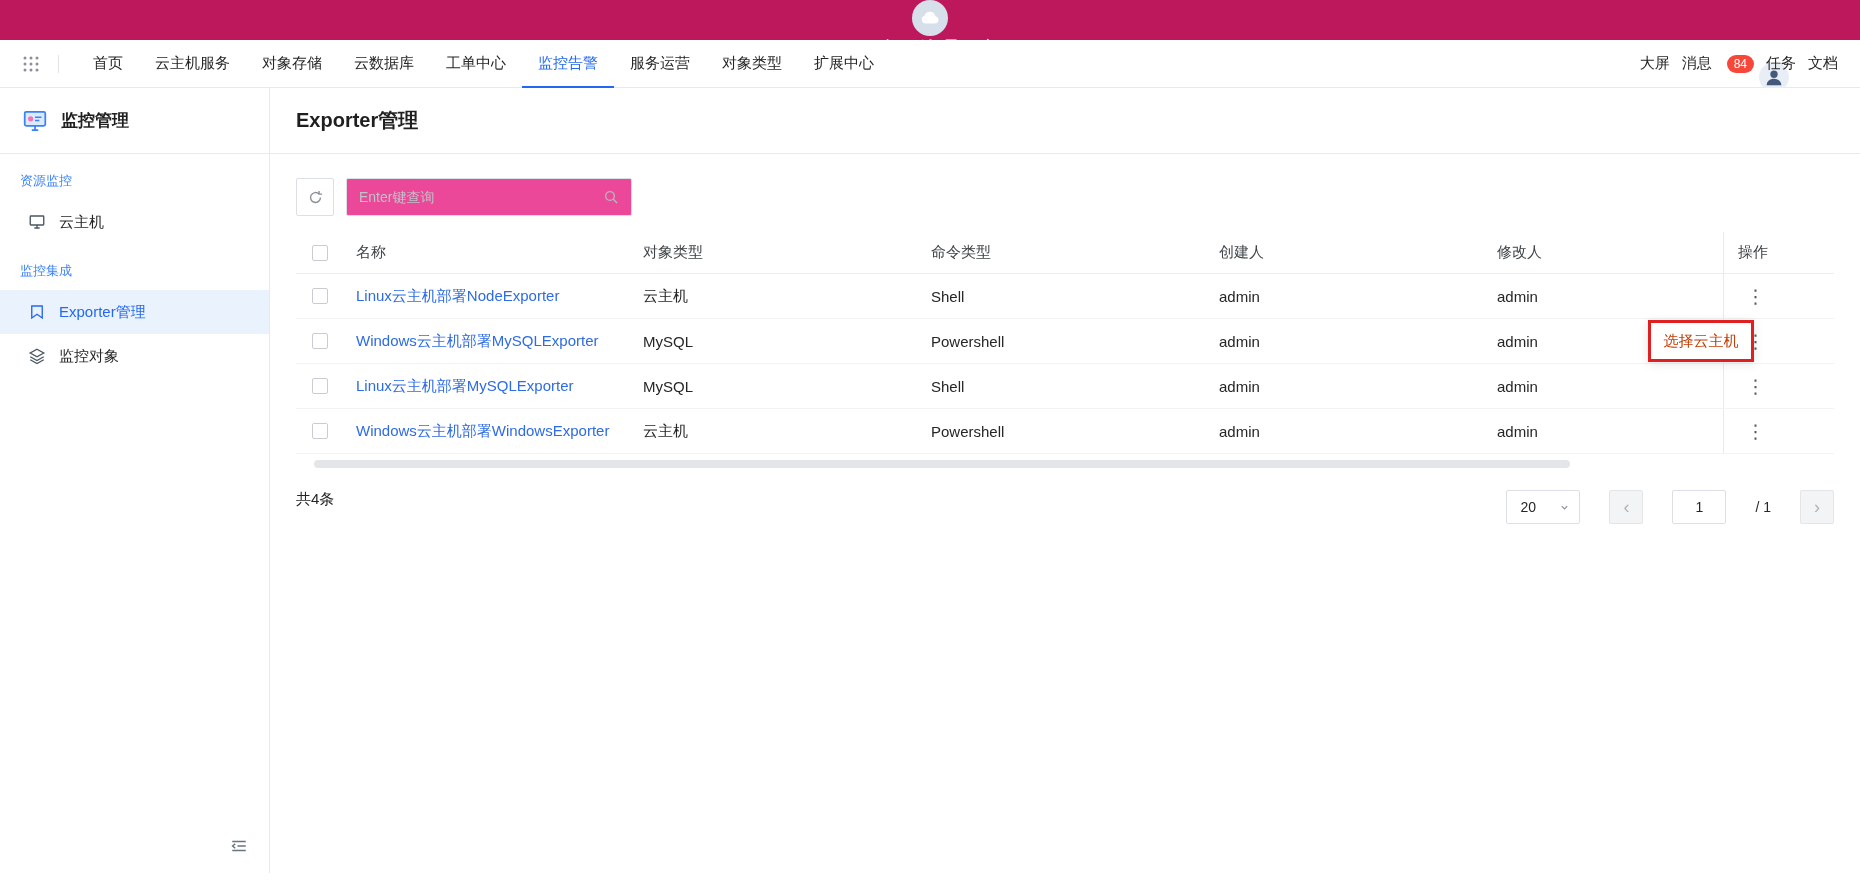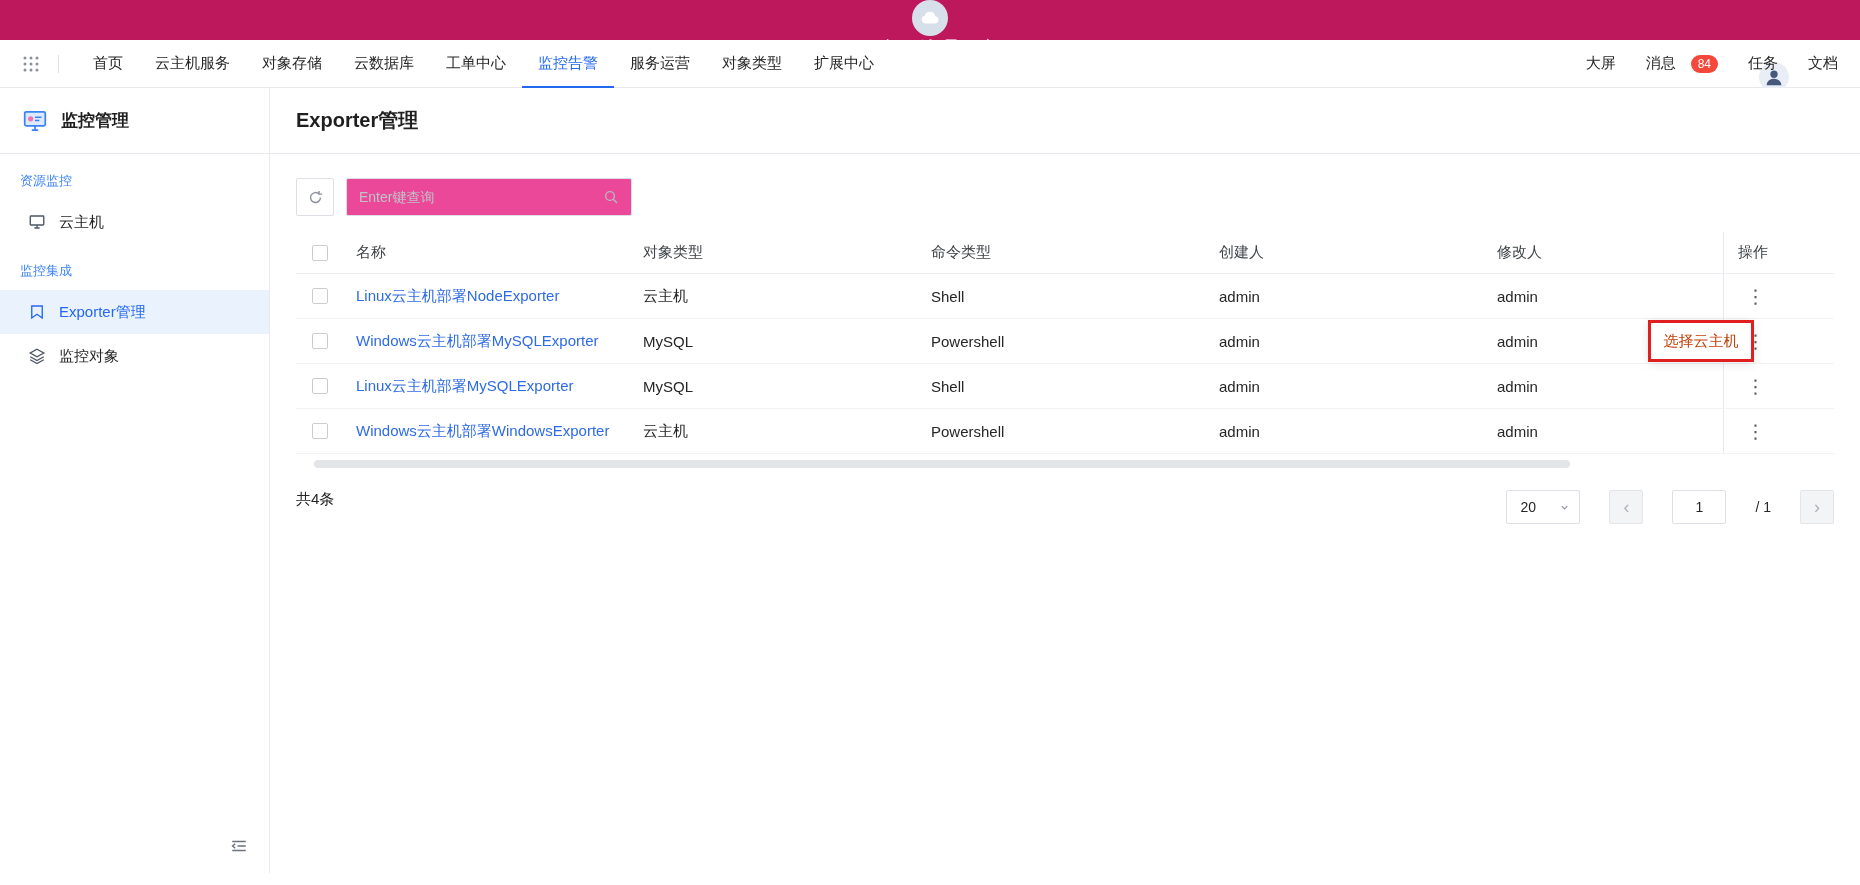--- a/index.html
+++ b/index.html
@@ -37,21 +37,21 @@
     border-bottom: 1px solid #e7e9ee; background: #fff;
   }
   .apps-icon { display: flex; align-items: center; cursor: pointer; }
   .nav-divider { width: 1px; height: 18px; background: #e0e2e6; margin: 0 18px; }
   .nav-items { display: flex; height: 48px; }
   .nav-item {
     font-size: 15px; color: #262626; line-height: 46px; height: 48px;
     padding: 0 16px; cursor: pointer; text-decoration: none; white-space: nowrap;
   }
   .nav-item.active { color: #2468f2; border-bottom: 2px solid #2468f2; }
-  .nav-right { margin-left: auto; display: flex; align-items: center; gap: 30px; }
+  .nav-right { margin-left: auto; display: flex; align-items: center; gap: 12px; }
   .nav-right a { font-size: 15px; color: #262626; cursor: pointer; text-decoration: none; display: flex; align-items: center; }
   .badge {
     background: #f5483b; color: #fff; font-size: 12px; line-height: 18px;
     border-radius: 10px; padding: 0 7px; margin-left: 15px; text-align: right;
   }
 
   
   .layout { display: flex; height: 785px; }
 
   

